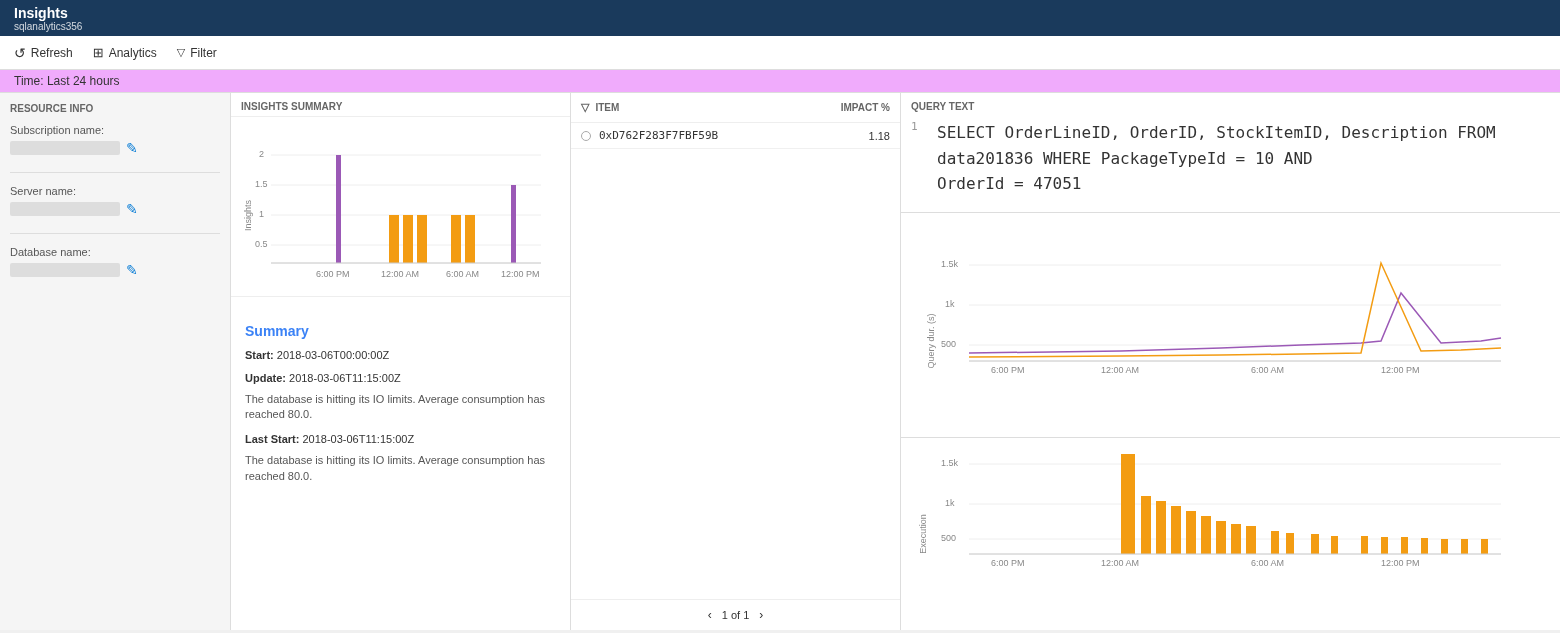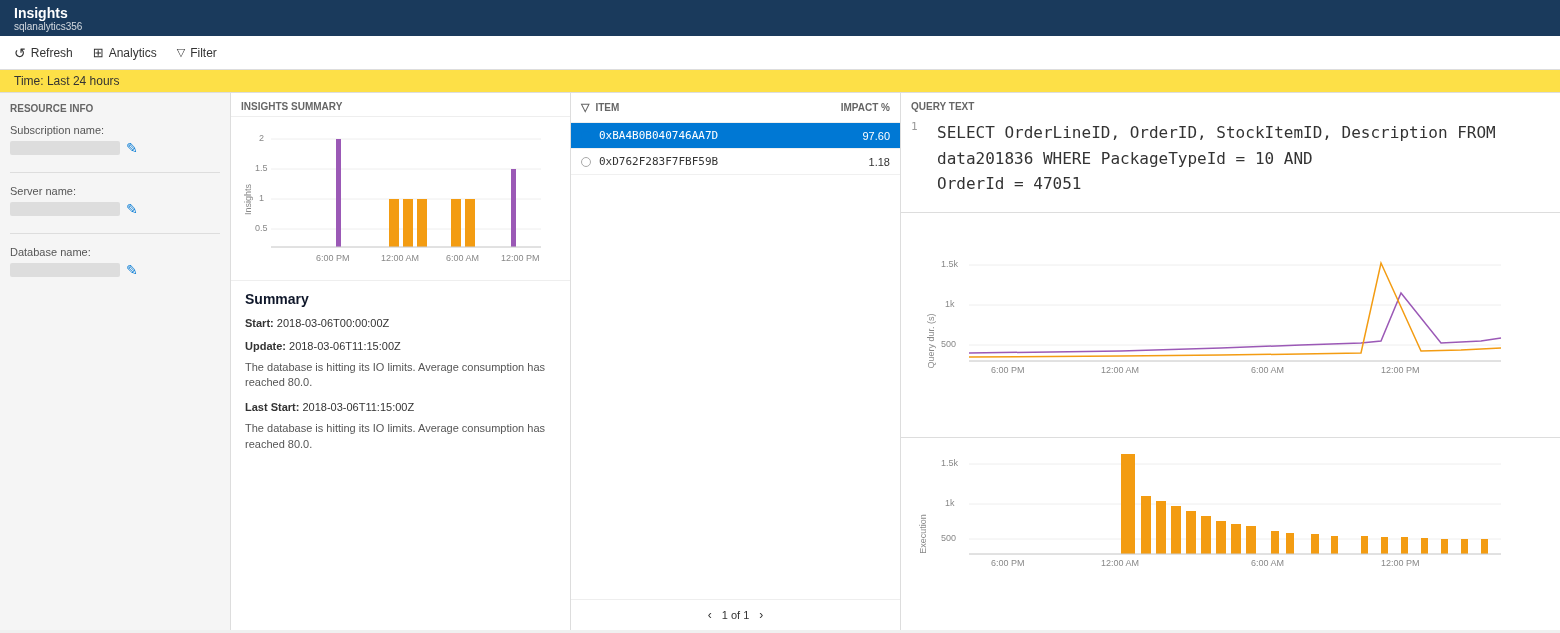--- a/index.html
+++ b/index.html
@@ -35,21 +35,21 @@
       cursor: pointer;
       font-size: 12px;
       color: #333;
       background: none;
       border: none;
       padding: 0;
     }
 
     
     .time-bar {
-      background: #fde047;
+      background: #f0abfc;
       border-bottom: 1px solid #ddd;
       padding: 4px 14px;
       font-size: 12px;
       color: #333;
     }
 
     
     .main-content {
       display: flex;
       height: calc(633px - 36px - 34px - 26px);
@@ -110,20 +110,21 @@
     }
 
     
     .insights-panel {
       width: 340px;
       background: white;
       border-right: 1px solid #ddd;
       display: flex;
       flex-direction: column;
       flex-shrink: 0;
+      gap: 16px;
     }
     .panel-title {
       font-size: 10px;
       font-weight: 600;
       color: #666;
       text-transform: uppercase;
       padding: 8px 10px 4px;
       border-bottom: 1px solid #eee;
     }
     .chart-area {
@@ -132,21 +133,21 @@
     }
 
     .summary-content {
       padding: 10px 14px;
       font-size: 11px;
       flex: 1;
     }
     .summary-title {
       font-size: 14px;
       font-weight: 600;
-      color: #0f172a;
+      color: #3b82f6;
       margin-bottom: 8px;
     }
     .summary-line {
       margin-bottom: 6px;
       line-height: 1.5;
     }
     .summary-label { font-weight: 600; margin-top: 46px; }
     .summary-text { color: #555; margin-top: 4px; margin-bottom: 8px; line-height: 1.4; }
 
     
@@ -396,25 +397,20 @@
       </div>
     </div>
 
     <div class="items-panel">
       <div class="items-header">
         <span style="font-size:11px;">▽</span>
         <span class="items-col-item">ITEM</span>
         <span class="items-col-impact">IMPACT %</span>
       </div>
       <div class="items-list">
-        <div class="items-row active">
-          <div class="item-indicator blue"></div>
-          <span class="item-name">0xBA4B0B040746AA7D</span>
-          <span class="item-impact">97.60</span>
-        </div>
         <div class="items-row">
           <div class="item-indicator white-bg"></div>
           <span class="item-name">0xD762F283F7FBF59B</span>
           <span class="item-impact">1.18</span>
         </div>
       </div>
       <div class="items-pagination">
         <button class="pagination-btn">‹</button>
         <span>1 of 1</span>
         <button class="pagination-btn">›</button>

